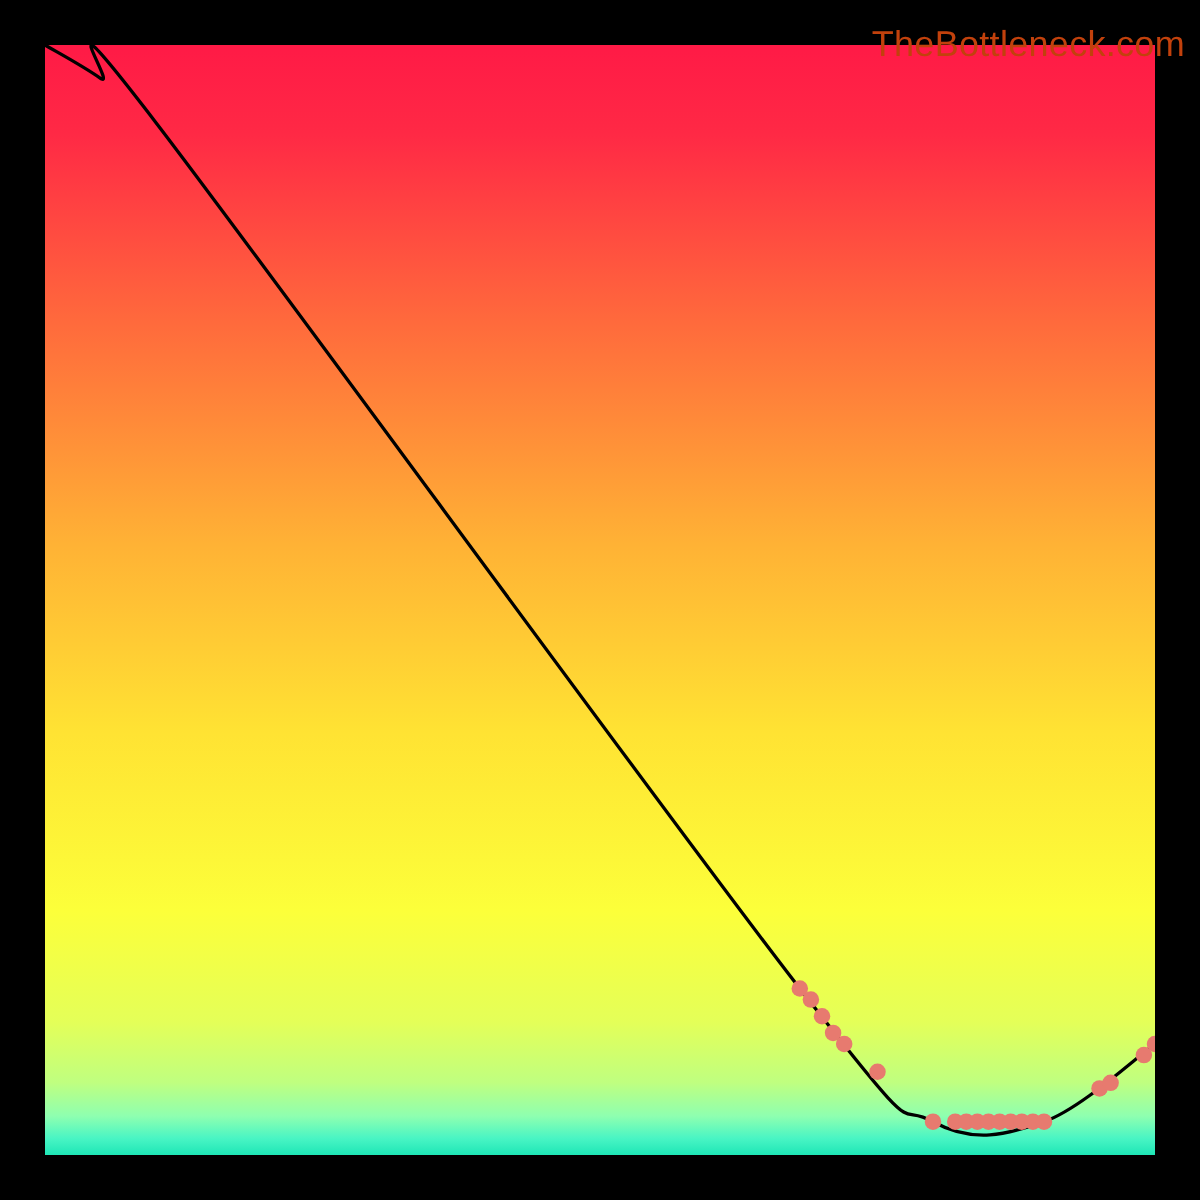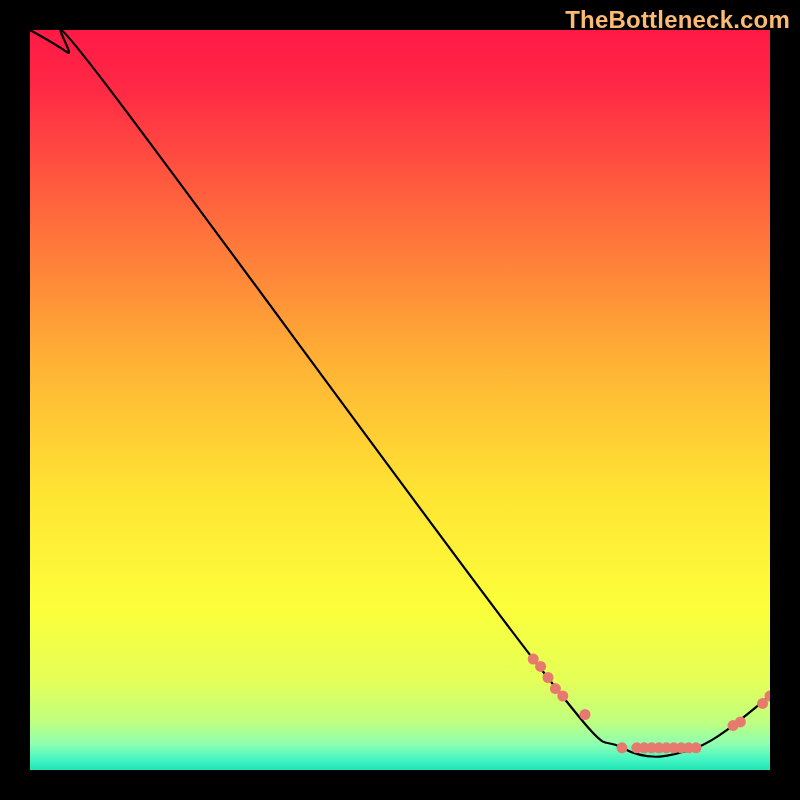--- a/index.html
+++ b/index.html
@@ -12,25 +12,25 @@
     font-family: Arial, Helvetica, sans-serif;
   }
   .frame {
     position: relative;
     width: 800px;
     height: 800px;
     background: #000;
   }
   .watermark {
     position: absolute;
-    top: 6px;
+    top: 16px;
     right: 10px;
-    color: #fdba74;
+    color: #c2410c;
     font-size: 24px;
-    font-weight: 700;
+    font-weight: 400;
     letter-spacing: 0.2px;
     z-index: 10;
   }
   .plot-area {
     position: absolute;
     left: 30px;
     top: 30px;
     width: 740px;
     height: 740px;
   }

